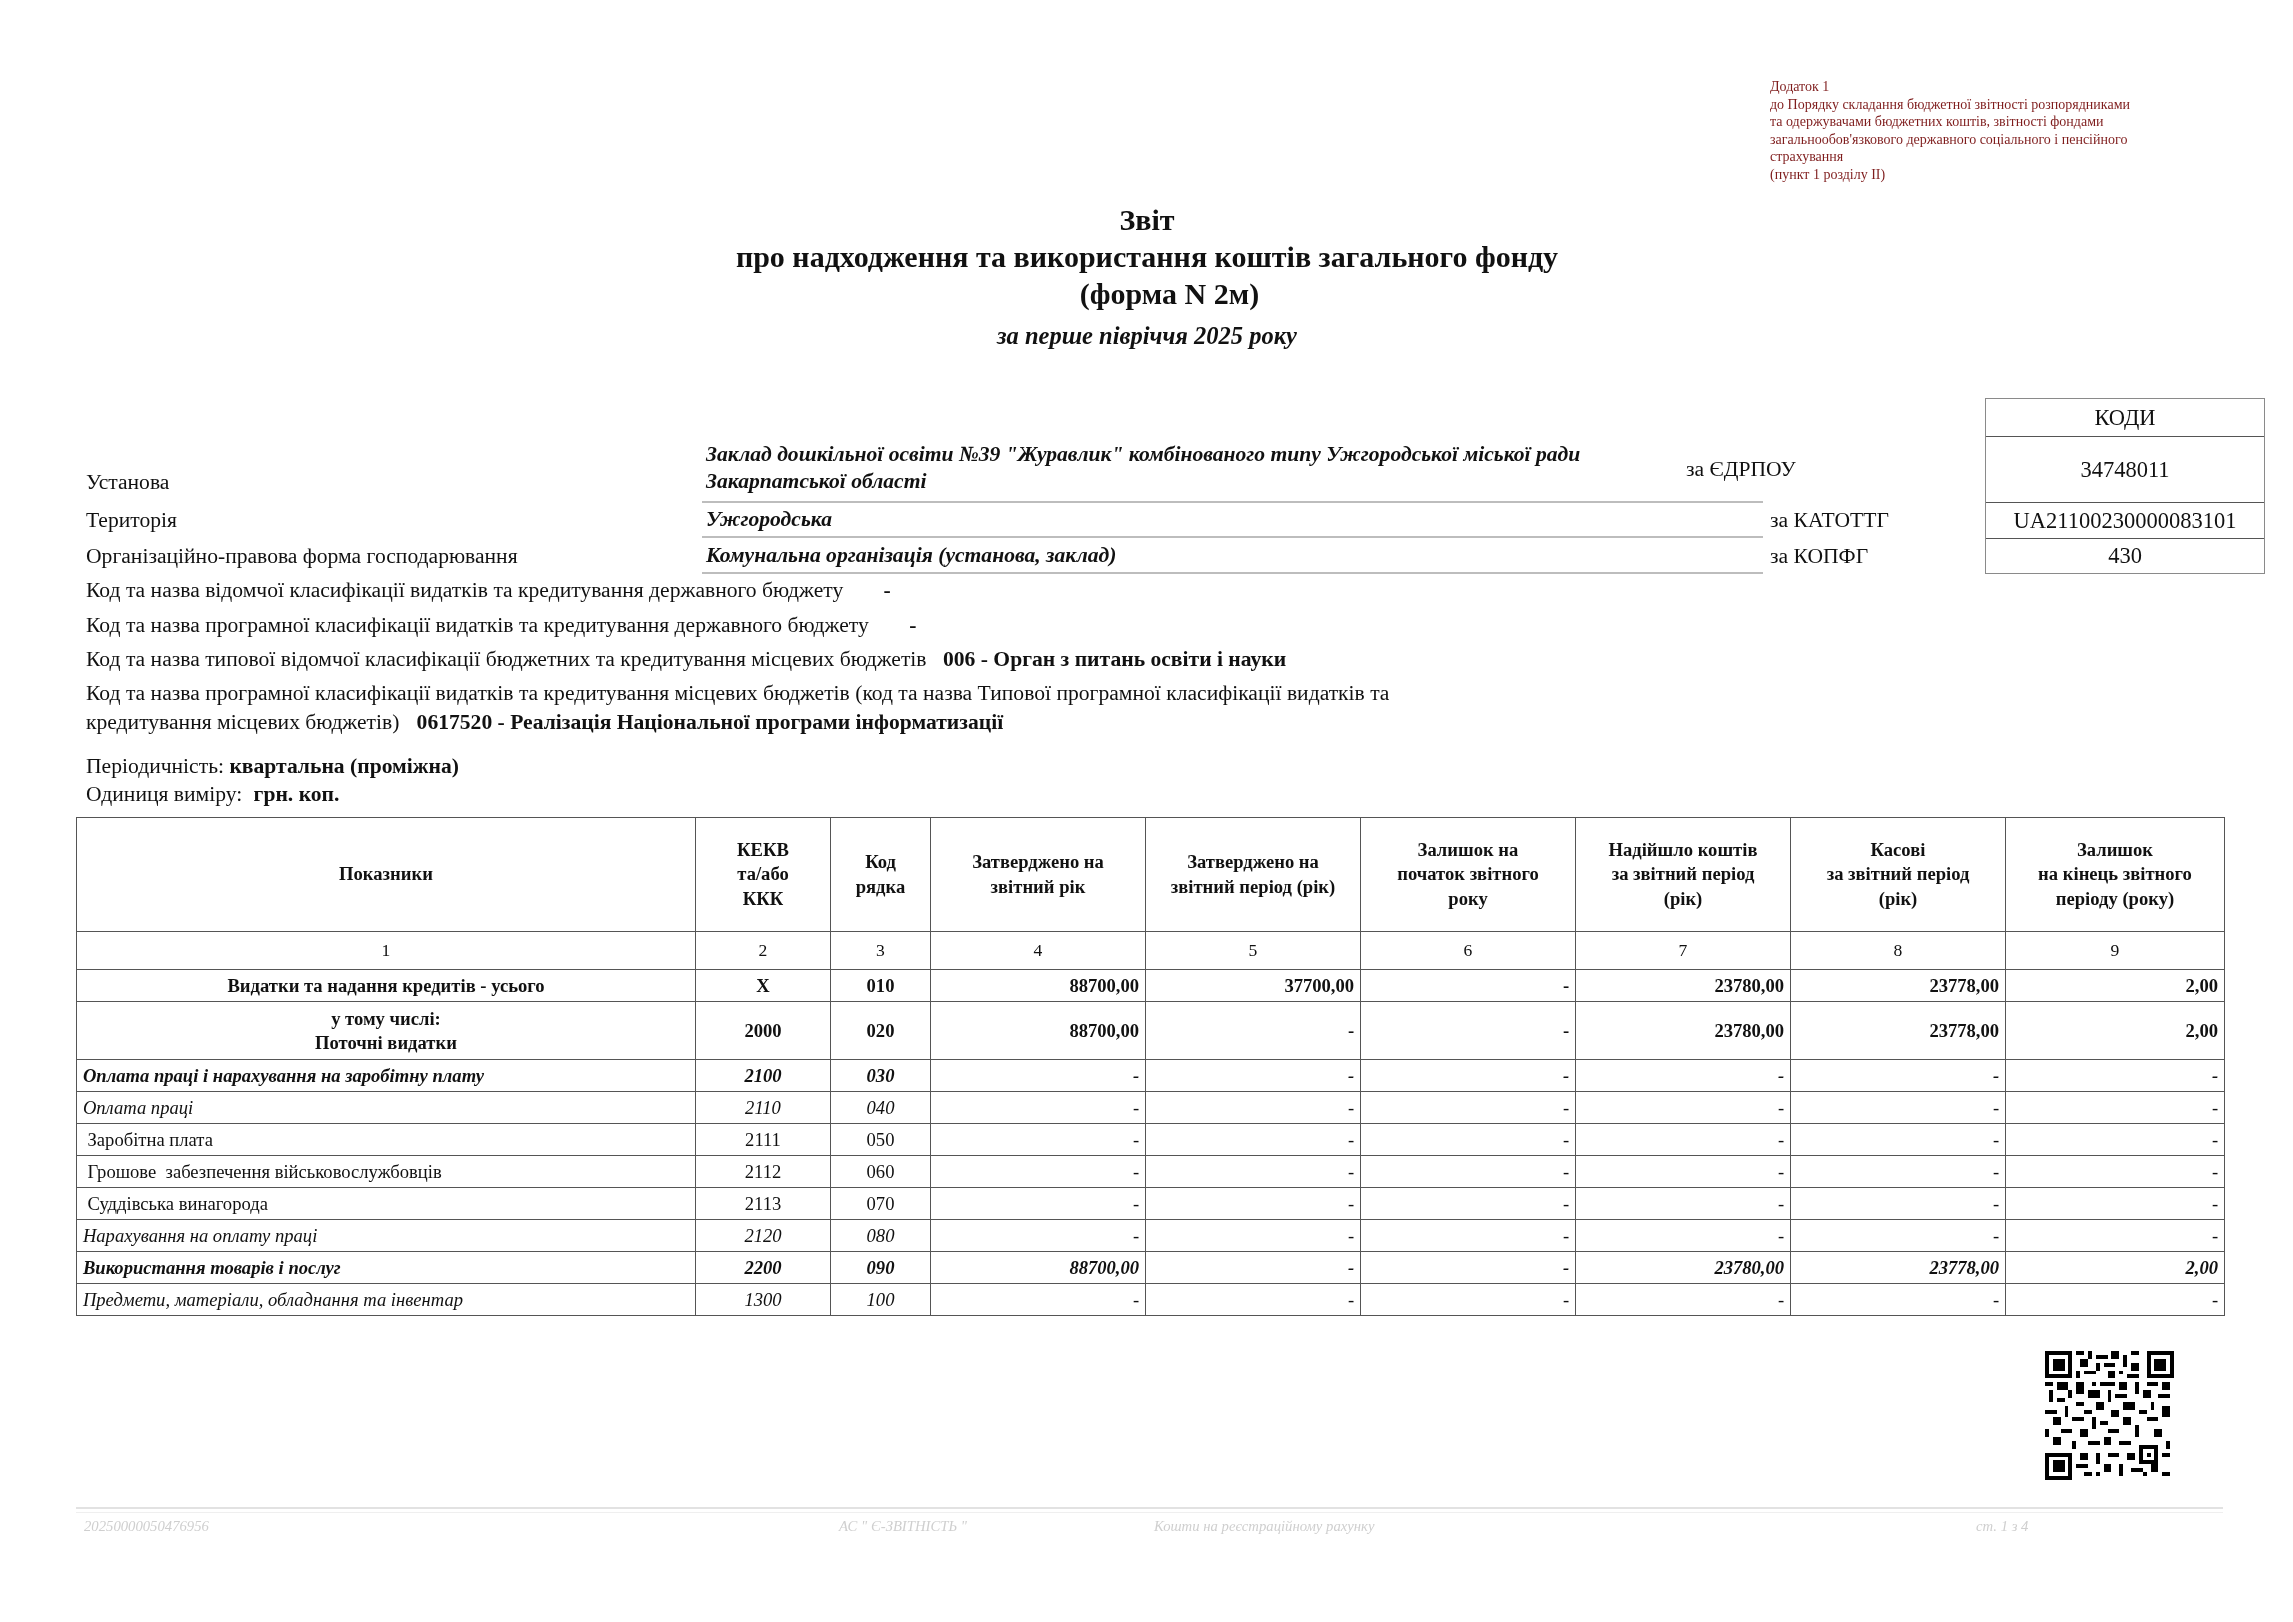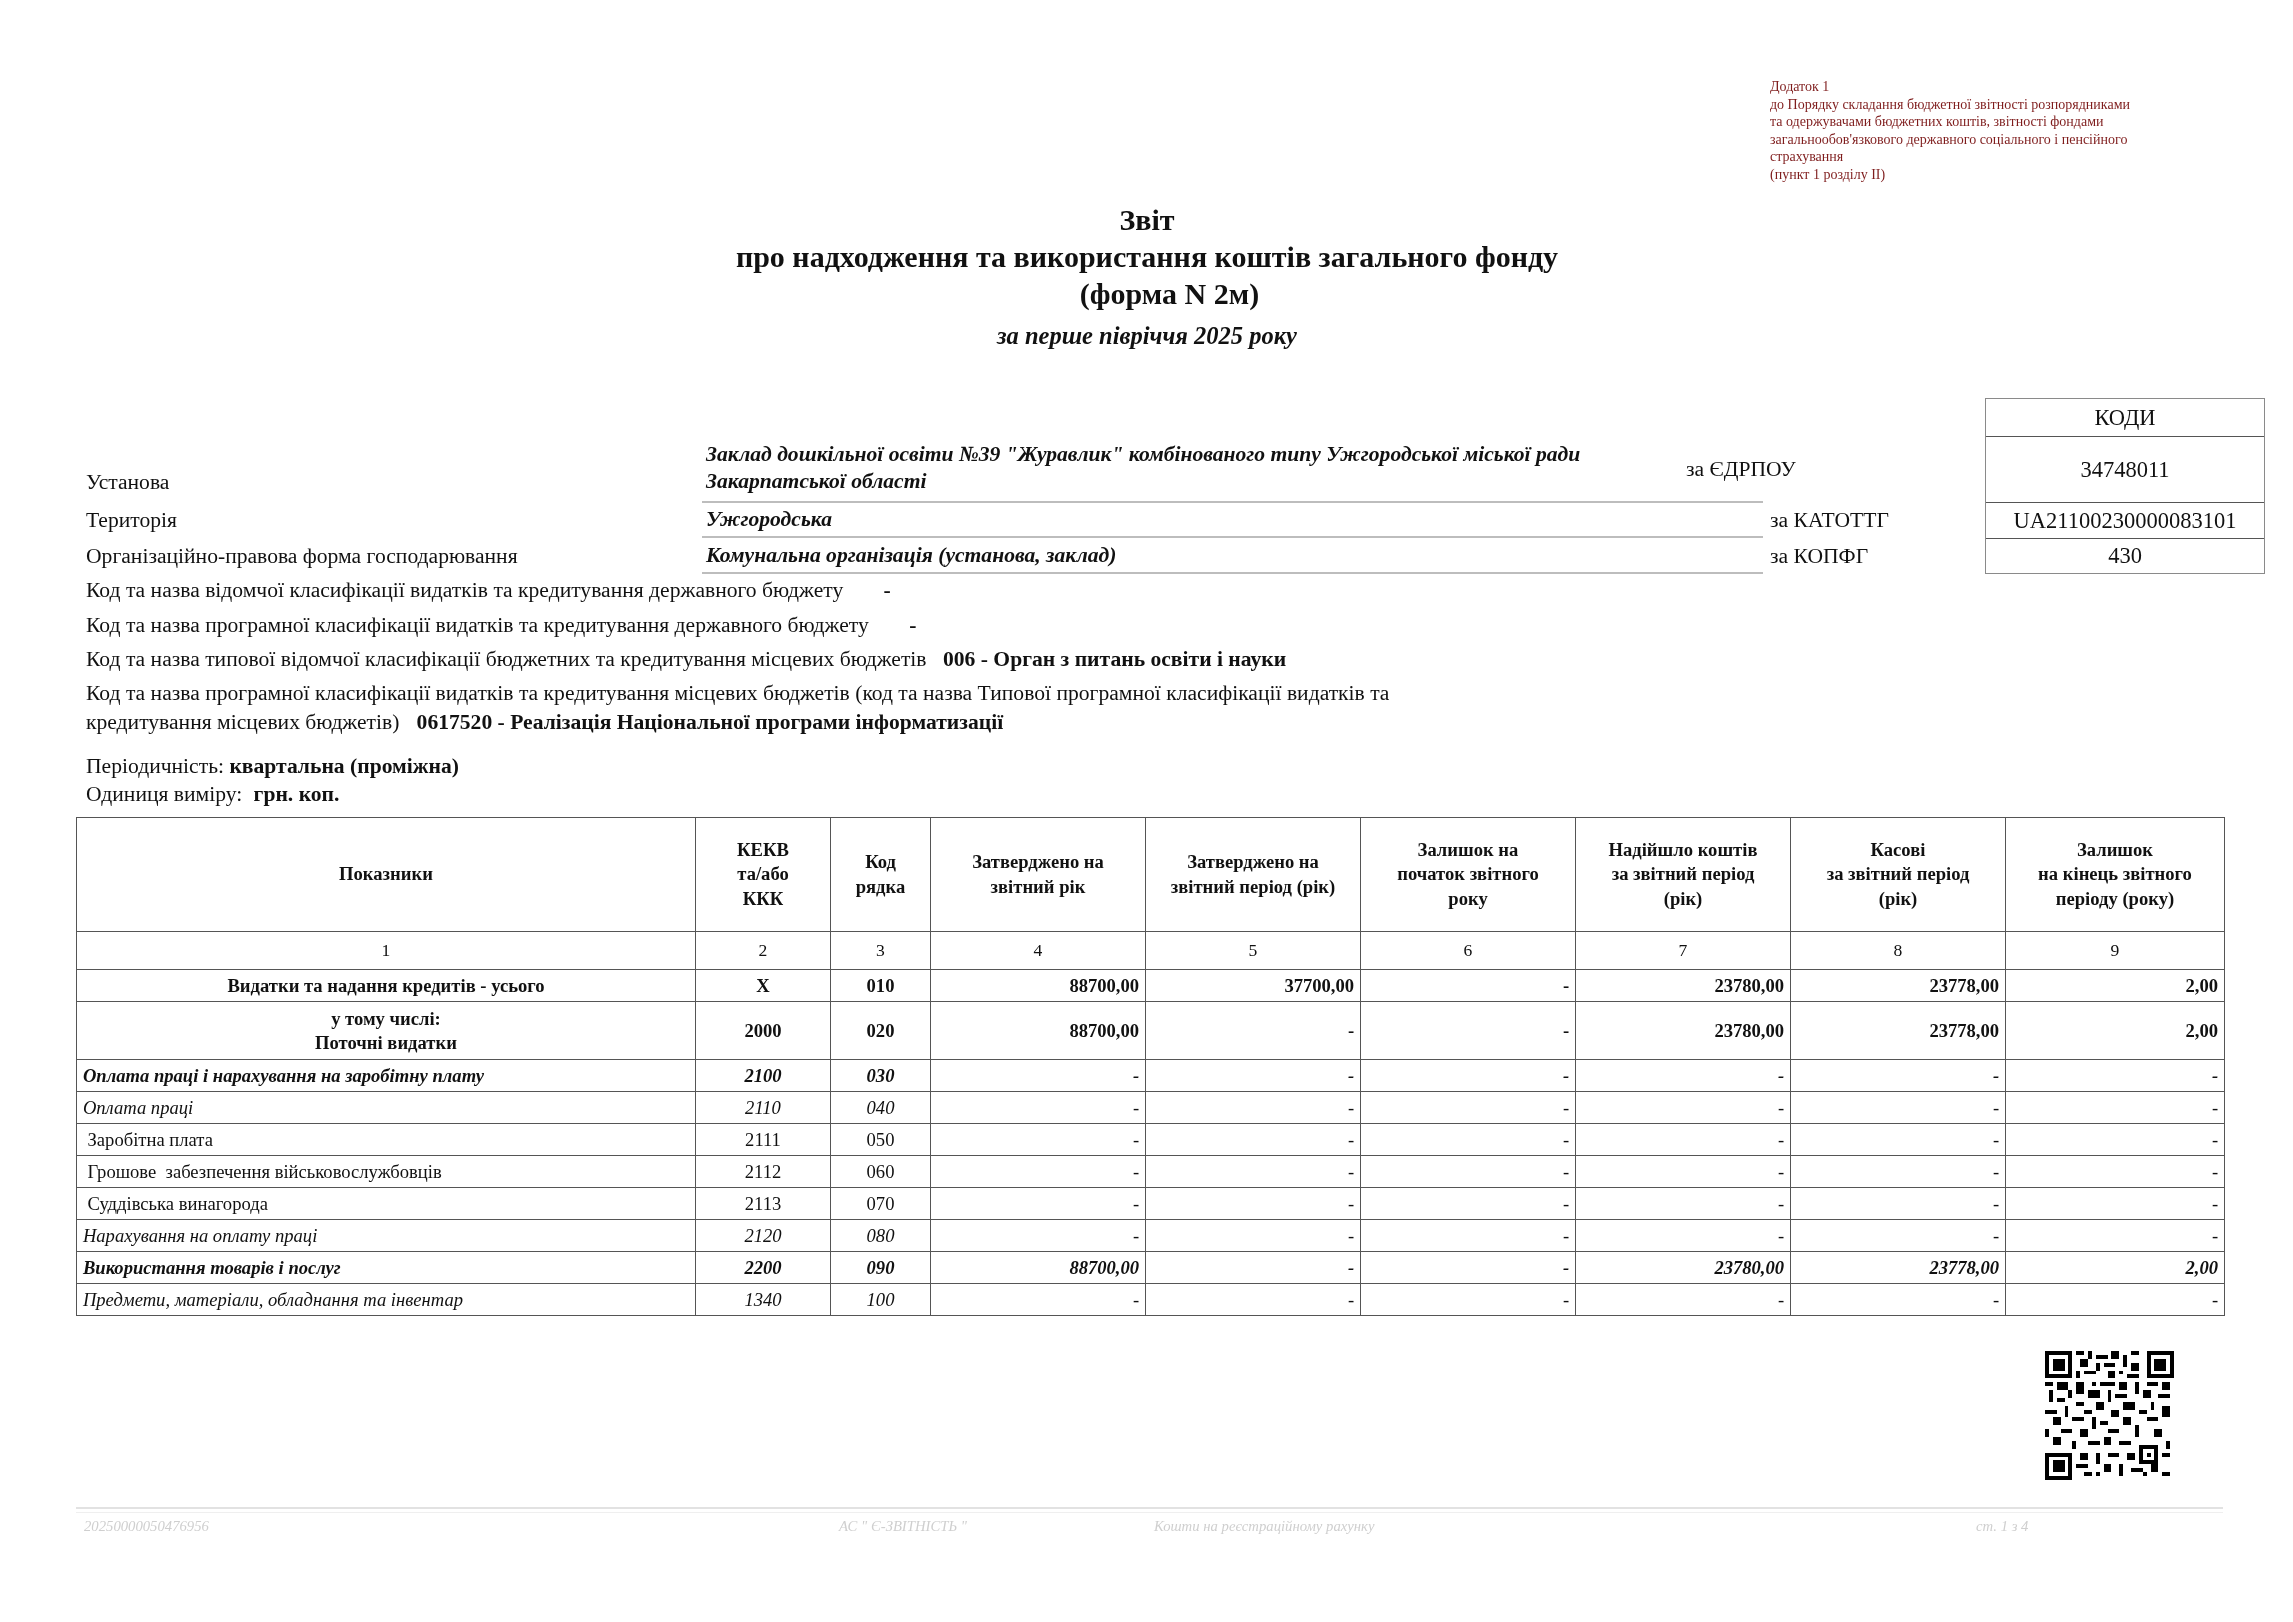--- a/index.html
+++ b/index.html
@@ -284,21 +284,21 @@
     <td class="r">88700,00</td>
     <td class="r">-</td>
     <td class="r">-</td>
     <td class="r">23780,00</td>
     <td class="r">23778,00</td>
     <td class="r">2,00</td>
   </tr>
 
   <tr class="it">
     <td class="name">Предмети, матеріали, обладнання та інвентар</td>
-    <td class="c">1340</td>
+    <td class="c">1300</td>
     <td class="c">100</td>
     <td class="r">-</td>
     <td class="r">-</td>
     <td class="r">-</td>
     <td class="r">-</td>
     <td class="r">-</td>
     <td class="r">-</td>
   </tr>
 </tbody>
   </table>

